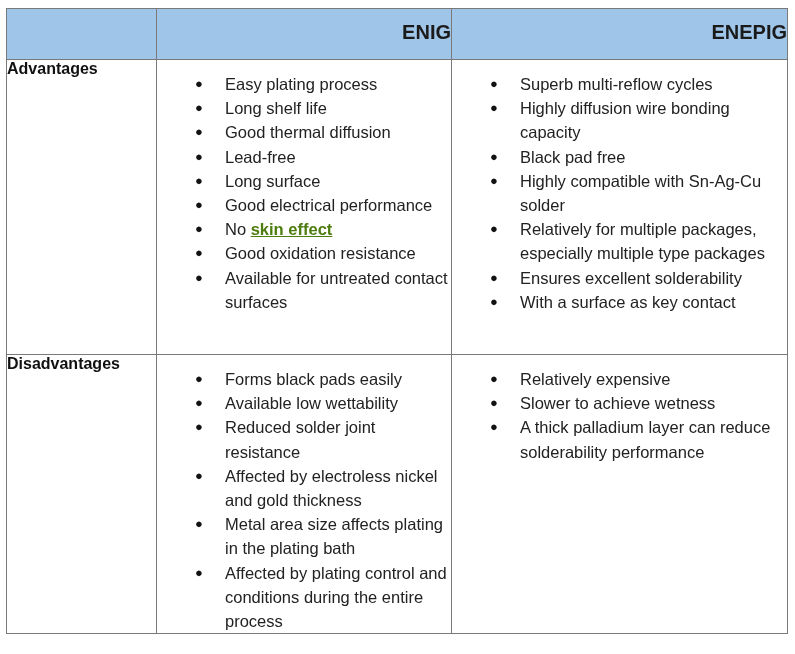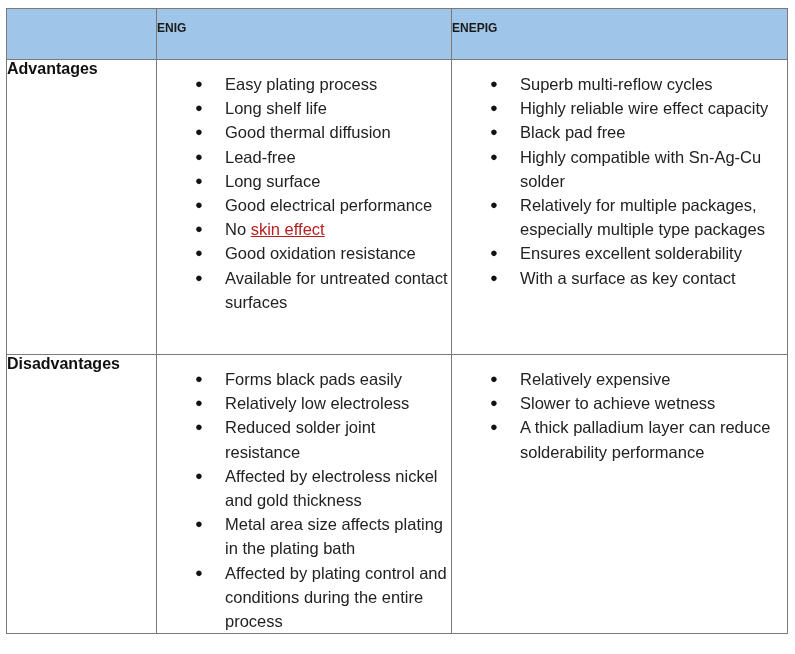--- a/index.html
+++ b/index.html
@@ -28,22 +28,22 @@
       vertical-align: top;
       padding: 0;
     }
     col.c0 { width: 150px; }
     col.c1 { width: 295px; }
     col.c2 { width: 336px; }
     tr.head th {
       background: #9fc5e8;
       height: 51px;
       font-weight: bold;
-      font-size: 12px;
-      text-align: left;
+      font-size: 20px;
+      text-align: right;
       vertical-align: top;
       padding-top: 12px;
       box-sizing: border-box;
       color: #1a1a1a;
     }
     tr.head th.blank { background: #9fc5e8; }
     td.rowlabel {
       font-weight: bold;
       font-size: 16px;
       padding: 13px 0 0 9px;
@@ -68,22 +68,23 @@
       position: absolute;
       left: 38px;
       top: 0;
       font-size: 13px;
       line-height: 24.2px;
       color: #111111;
     }
     td.enepig ul.items li { padding-left: 68px; }
     td.enepig ul.items li .bullet { left: 38px; }
     a.link {
-      color: #b91c1c;
+      color: #4d7c0f;
       text-decoration: underline;
+      font-weight: bold;
     }
   </style>
 </head>
 <body>
 
 <table class="compare">
   <colgroup>
     <col class="c0">
       <col class="c1">
       <col class="c2">
@@ -106,36 +107,36 @@
         <li><span class="bullet">●</span><span>Long surface</span></li>
         <li><span class="bullet">●</span><span>Good electrical performance</span></li>
         <li><span class="bullet">●</span><span>No </span><a class="link" href="#">skin effect</a></li>
         <li><span class="bullet">●</span><span>Good oxidation resistance</span></li>
         <li><span class="bullet">●</span><span>Available for untreated contact surfaces</span></li>
       </ul>
     </td>
     <td class="enepig">
       <ul class="items">
         <li><span class="bullet">●</span><span>Superb multi-reflow cycles</span></li>
-        <li><span class="bullet">●</span><span>Highly reliable wire effect capacity</span></li>
+        <li><span class="bullet">●</span><span>Highly diffusion wire bonding capacity</span></li>
         <li><span class="bullet">●</span><span>Black pad free</span></li>
         <li><span class="bullet">●</span><span>Highly compatible with Sn-Ag-Cu solder</span></li>
         <li><span class="bullet">●</span><span>Relatively for multiple packages, especially multiple type packages</span></li>
         <li><span class="bullet">●</span><span>Ensures excellent solderability</span></li>
         <li><span class="bullet">●</span><span>With a surface as key contact</span></li>
       </ul>
     </td>
   </tr>
 
   <tr class="dis">
     <td class="rowlabel">Disadvantages</td>
     <td class="enig">
       <ul class="items">
         <li><span class="bullet">●</span><span>Forms black pads easily</span></li>
-        <li><span class="bullet">●</span><span>Relatively low electroless</span></li>
+        <li><span class="bullet">●</span><span>Available low wettability</span></li>
         <li><span class="bullet">●</span><span>Reduced solder joint resistance</span></li>
         <li><span class="bullet">●</span><span>Affected by electroless nickel and gold thickness</span></li>
         <li><span class="bullet">●</span><span>Metal area size affects plating in the plating bath</span></li>
         <li><span class="bullet">●</span><span>Affected by plating control and conditions during the entire process</span></li>
       </ul>
     </td>
     <td class="enepig">
       <ul class="items">
         <li><span class="bullet">●</span><span>Relatively expensive</span></li>
         <li><span class="bullet">●</span><span>Slower to achieve wetness</span></li>

